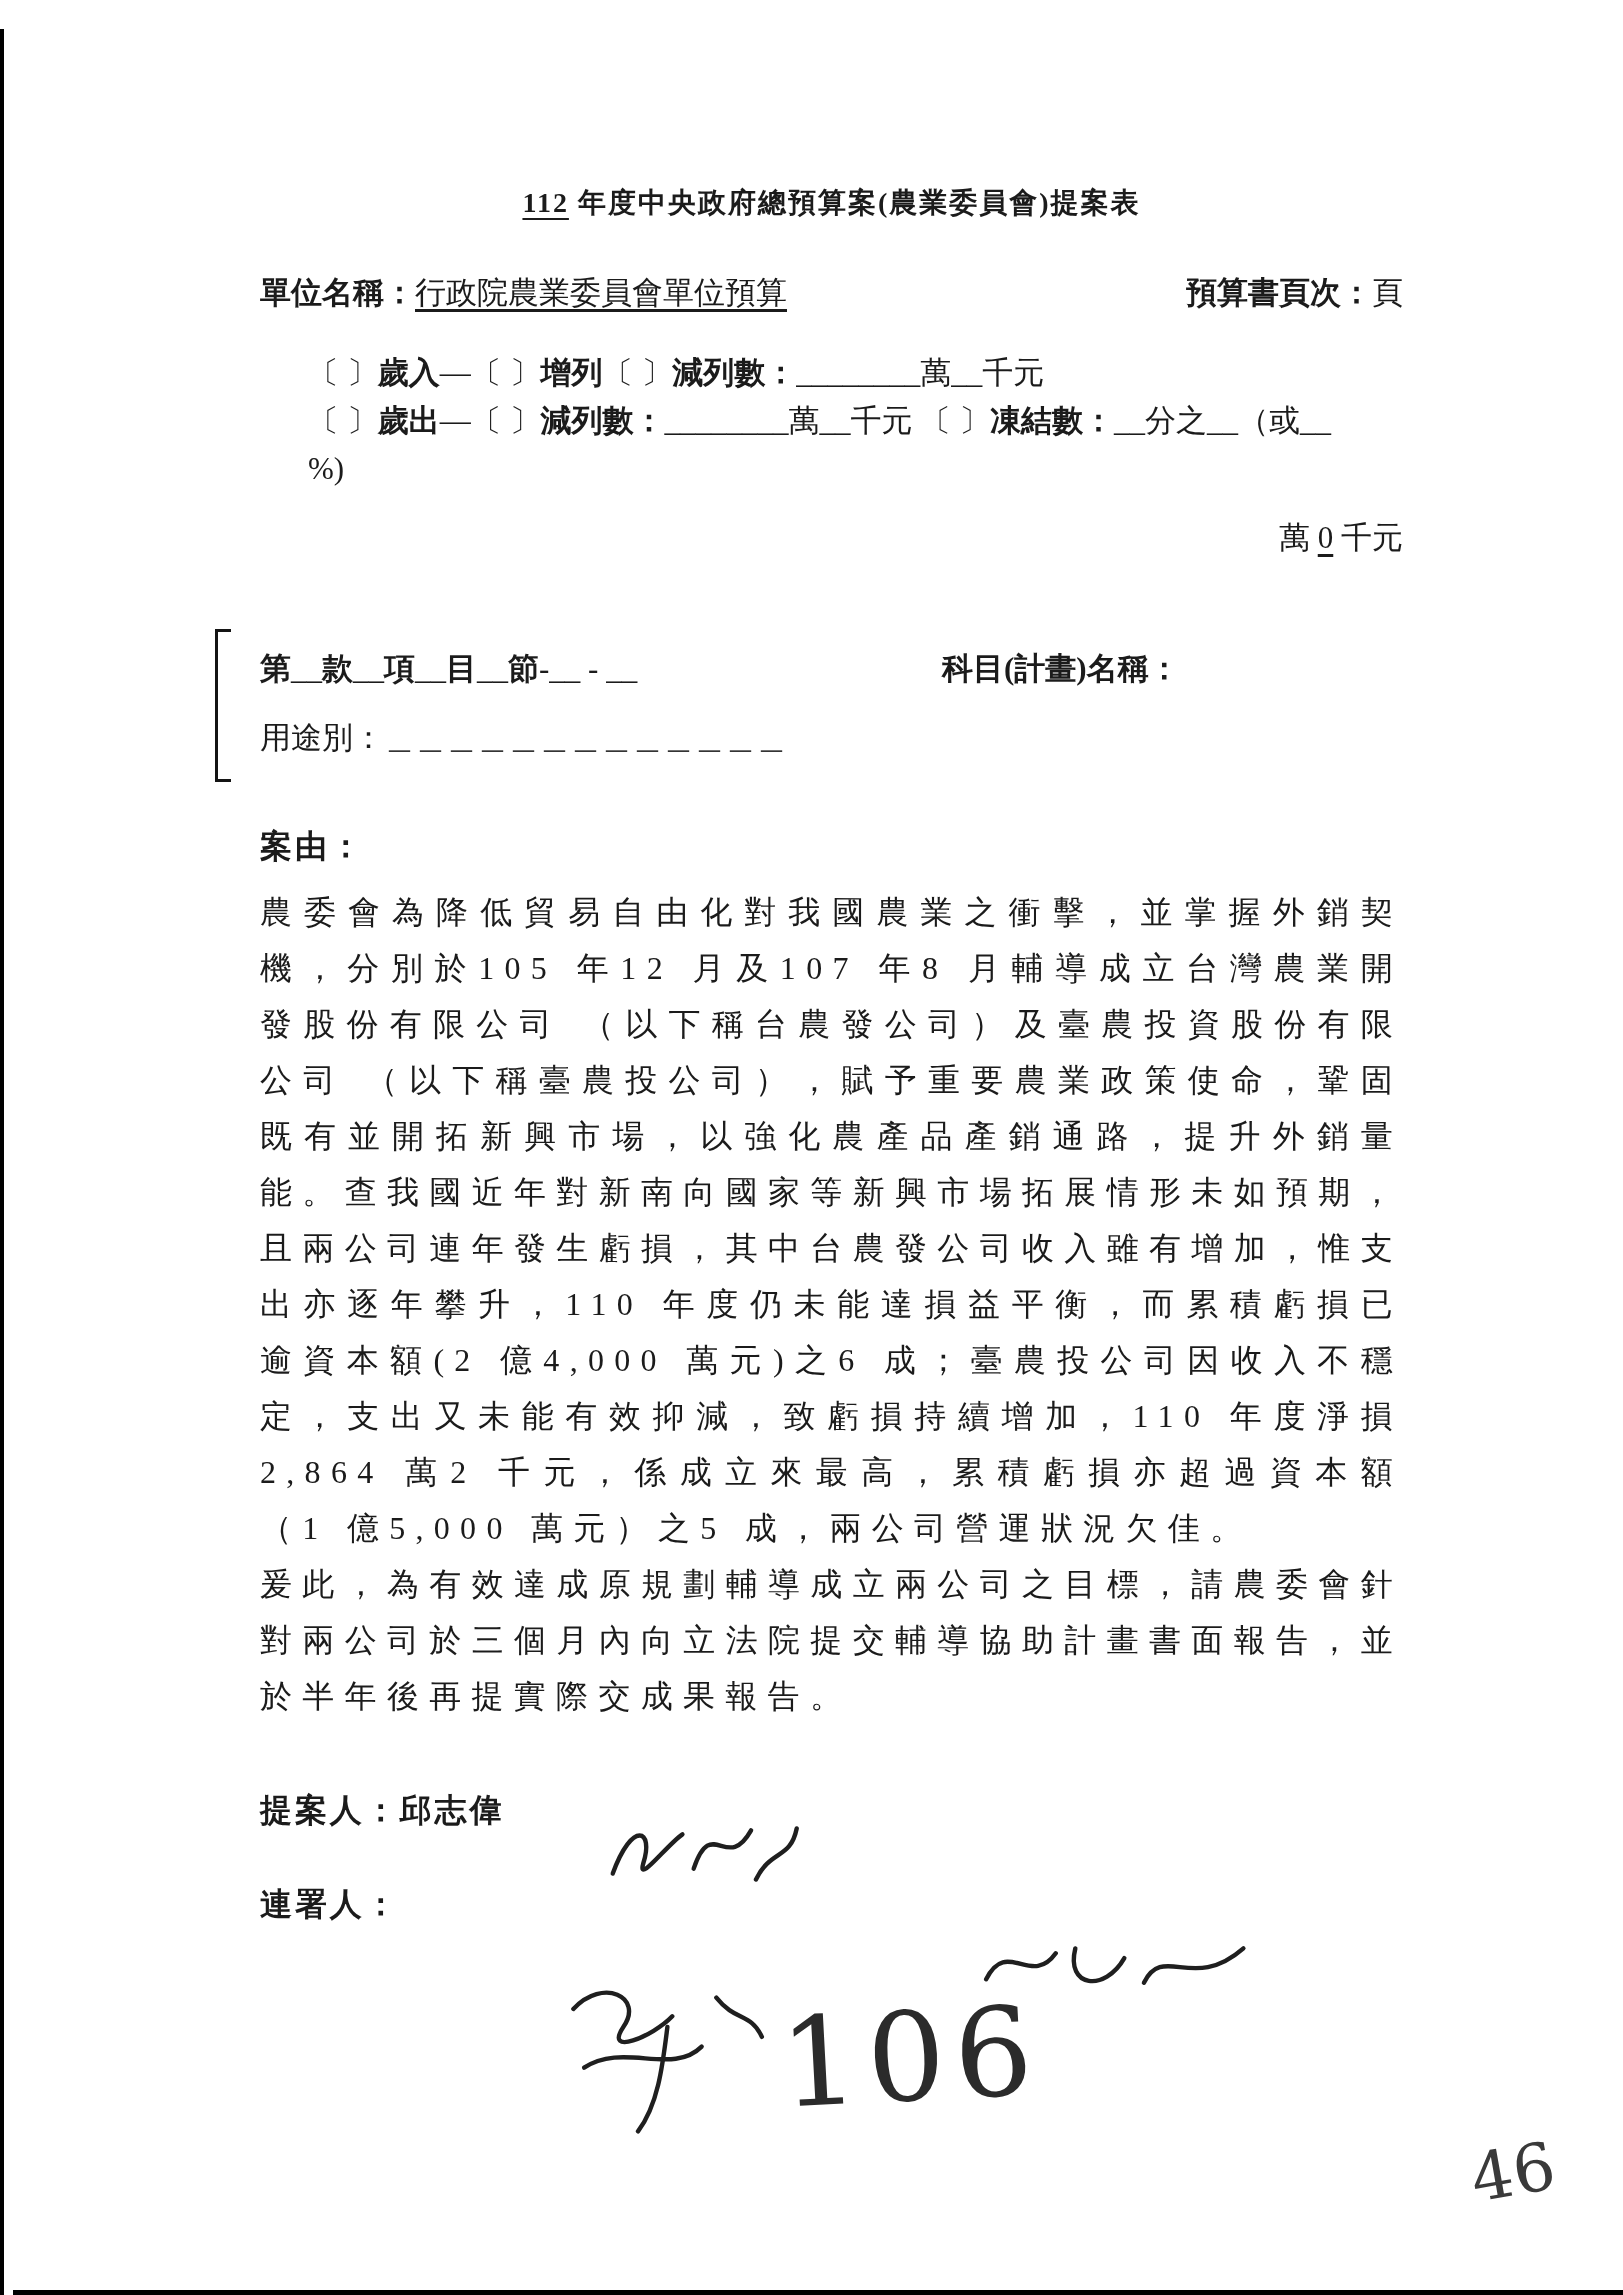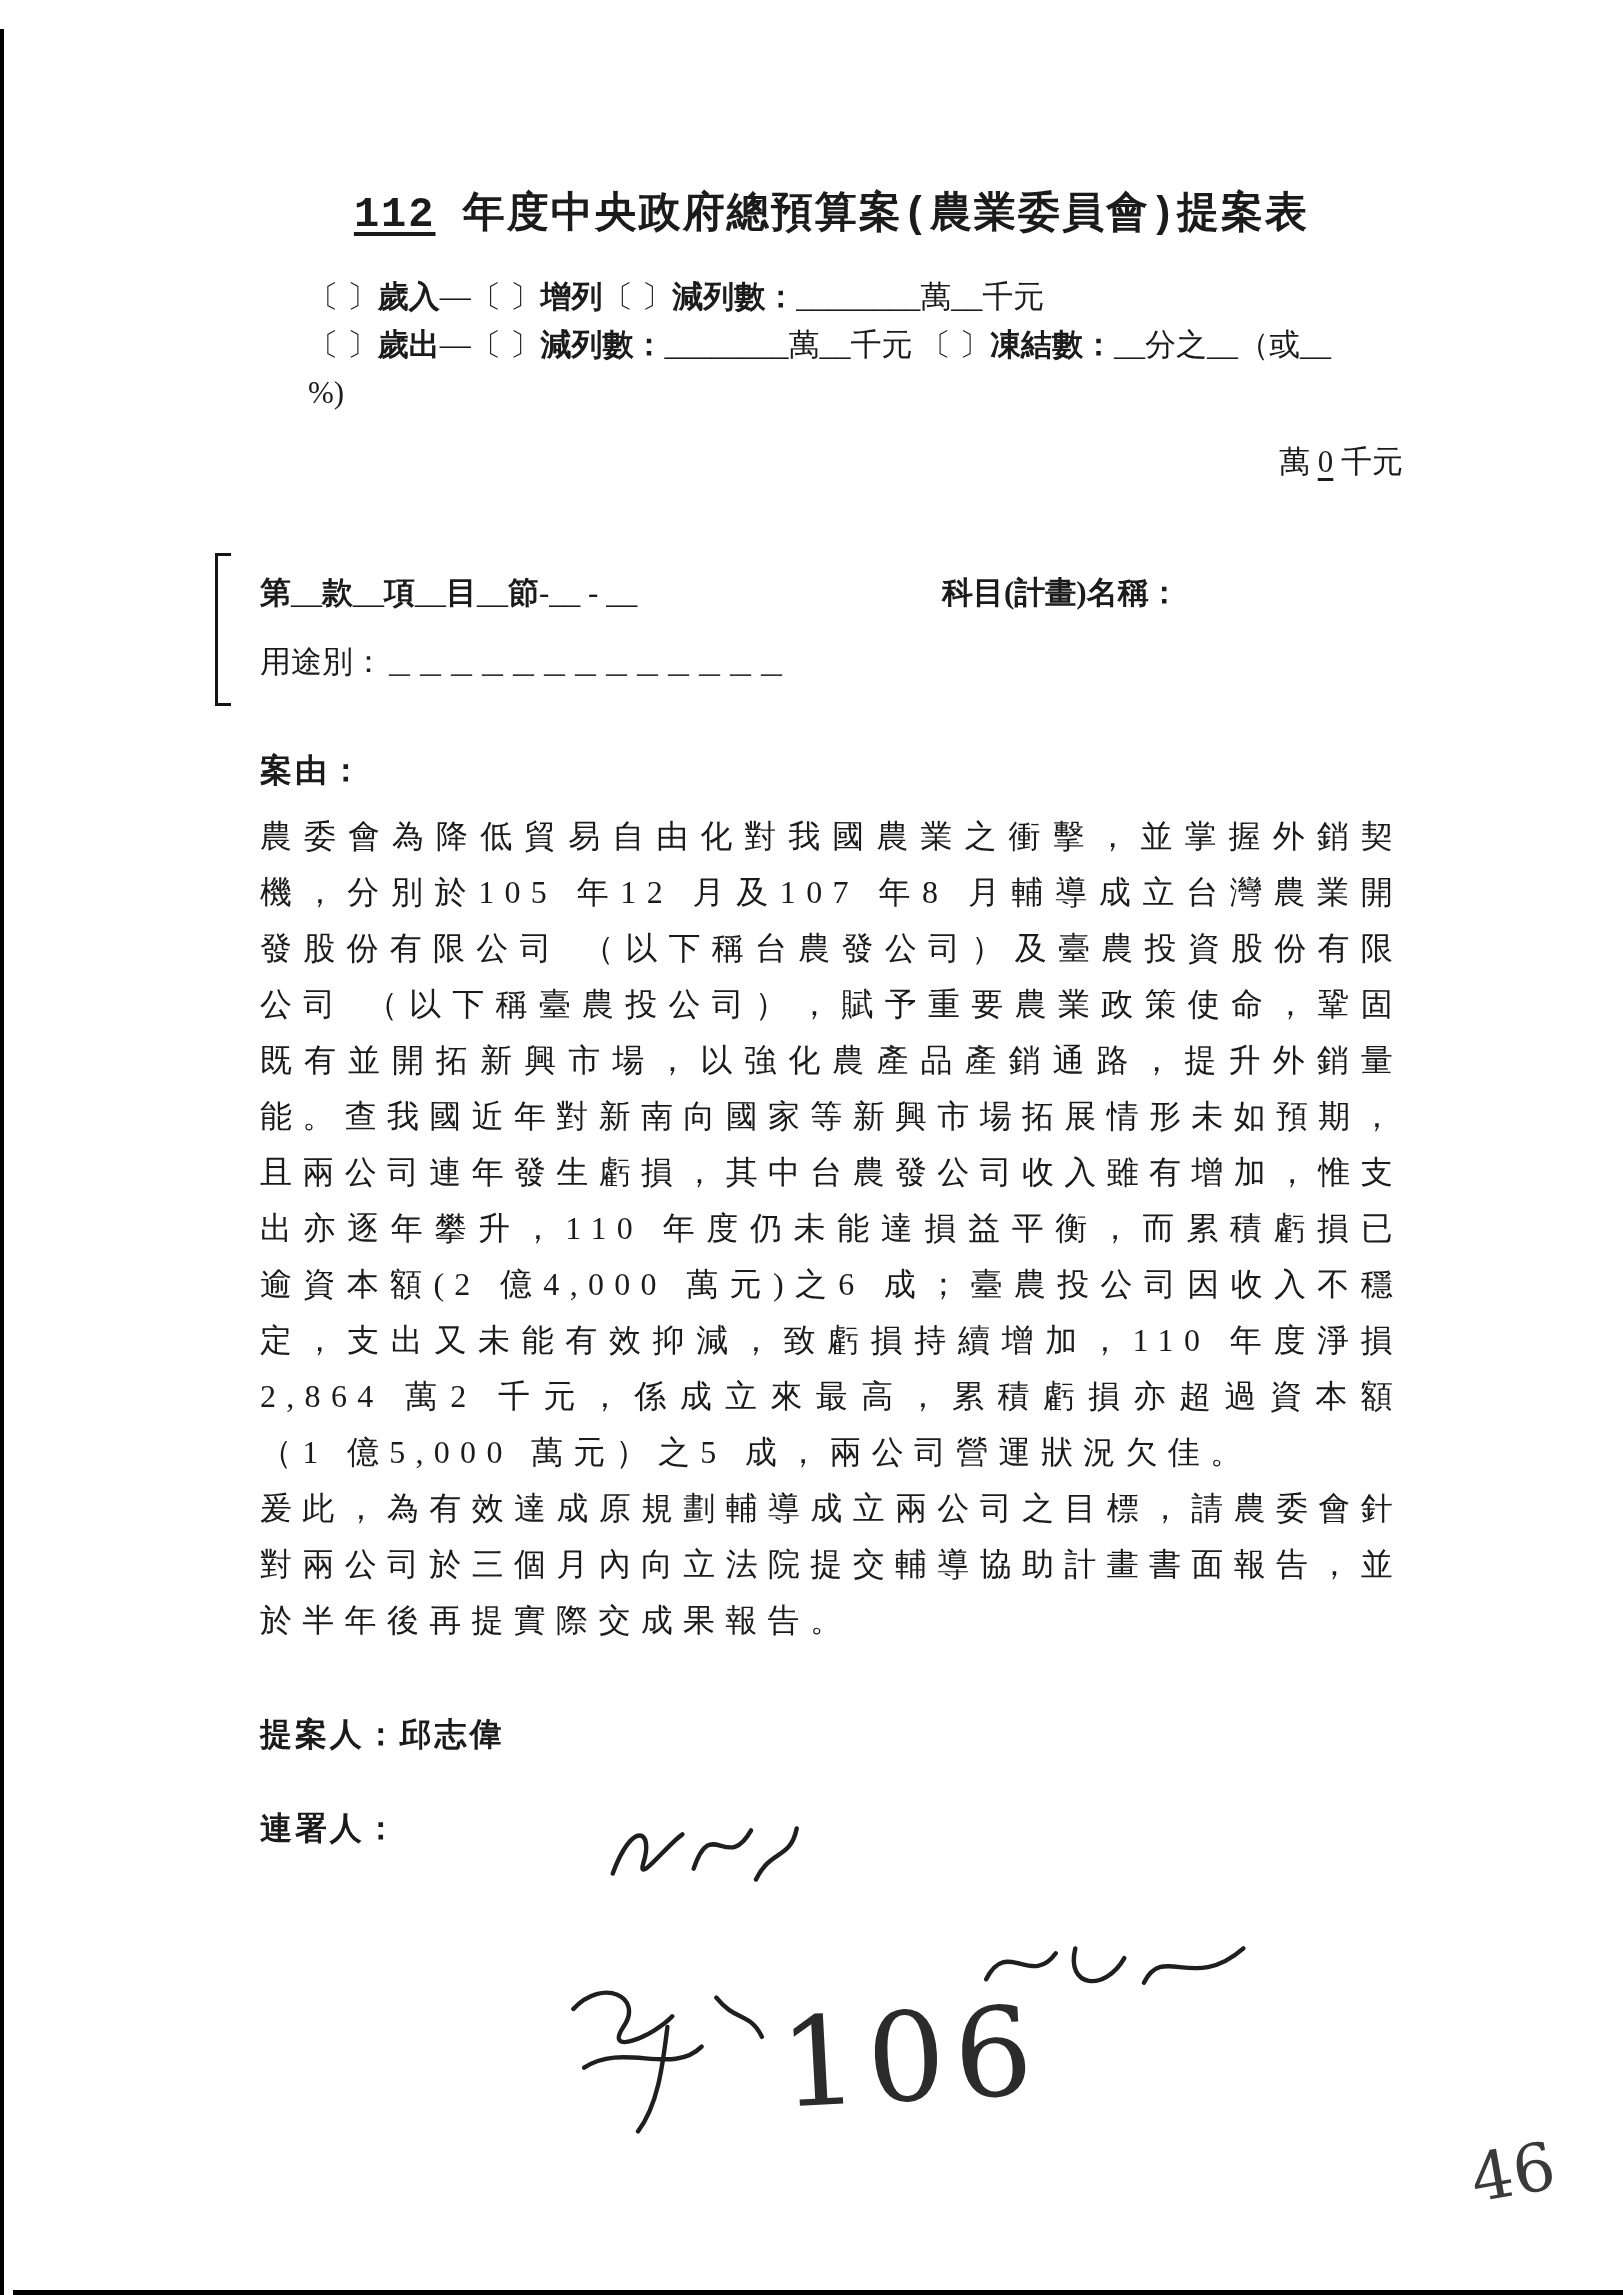--- a/index.html
+++ b/index.html
@@ -9,21 +9,21 @@
     background:#ffffff;
     font-family:"Liberation Serif","DejaVu Serif",serif;
     color:#1b1b1b;
     overflow:hidden;
   }
   .content{position:absolute;left:260px;top:0;width:1143px;}
   .b{font-weight:bold;}
   .u{text-decoration:underline;text-underline-offset:5.9px;}
   .title{
     margin:184px 0 0 0;
-    font-size:42px;font-weight:bold;text-align:center;letter-spacing:2px;font-family:Liberation Mono, monospace;
+    font-size:28px;font-weight:bold;text-align:center;letter-spacing:2px;
   }
   .unit-row{display:flex;justify-content:space-between;margin-top:47px;font-size:31px;line-height:47px;}
   .form-line{font-size:31px;line-height:48px;margin-left:48px;}
   .form-line.first{margin-top:33px;}
   .amount-line{text-align:right;font-size:31px;margin-top:23px;line-height:44px;}
   .subject-block{position:relative;margin-top:74px;}
   .brace{
     position:absolute;left:-45px;top:-4.9px;width:12.8px;height:147px;
     border-left:3.4px solid #141414;border-top:3.4px solid #141414;border-bottom:3.4px solid #141414;
   }
@@ -56,20 +56,24 @@
 
 <div class="page">
 
   <div class="scan-edge-left"></div>
   <div class="scan-edge-bottom"></div>
 
   <div class="content">
 
     <h1 class="title"><span class="b u">112</span><span class="b"> 年度中央政府總預算案(農業委員會)提案表</span></h1>
 
+    <div class="unit-row">
+      <div><span class="b">單位名稱：</span><span class="u">行政院農業委員會單位預算</span></div>
+      <div><span class="b">預算書頁次：</span><span>頁</span></div>
+    </div>
 
     <div class="form-line first"><span>〔 〕</span><span class="b">歲入</span><span>—</span><span>〔 〕</span><span class="b">增列</span><span>〔 〕</span><span class="b">減列數：</span><span>________</span><span>萬__千元</span></div>
     <div class="form-line"><span>〔 〕</span><span class="b">歲出</span><span>—</span><span>〔 〕</span><span class="b">減列數：</span><span>________</span><span>萬__千元 </span><span>〔 〕</span><span class="b">凍結數：</span><span>__分之__（或__</span></div>
     <div class="form-line">%)</div>
 
     <div class="amount-line"><span>萬 </span><span class="u">0</span><span> 千元</span></div>
 
     <div class="subject-block">
       <div class="brace"></div>
       <div class="subject-rows">

